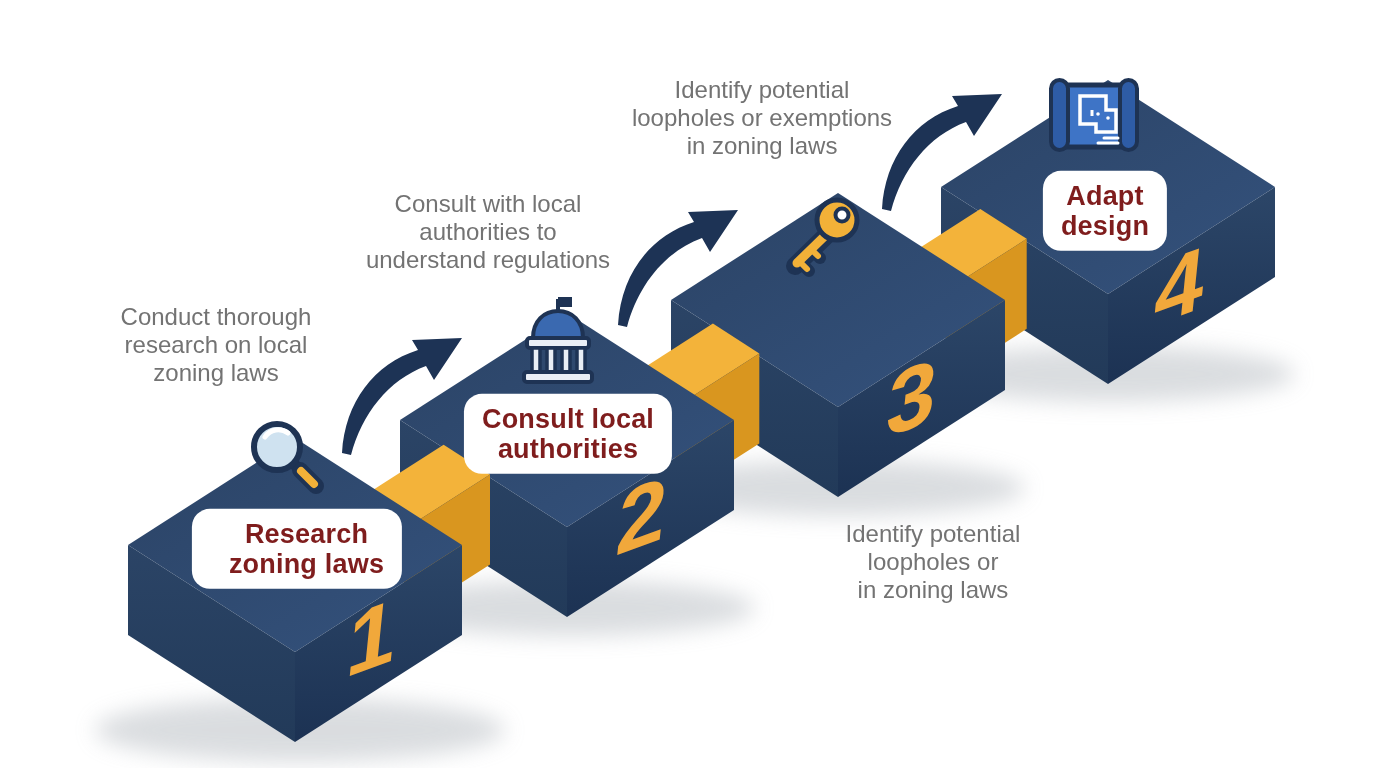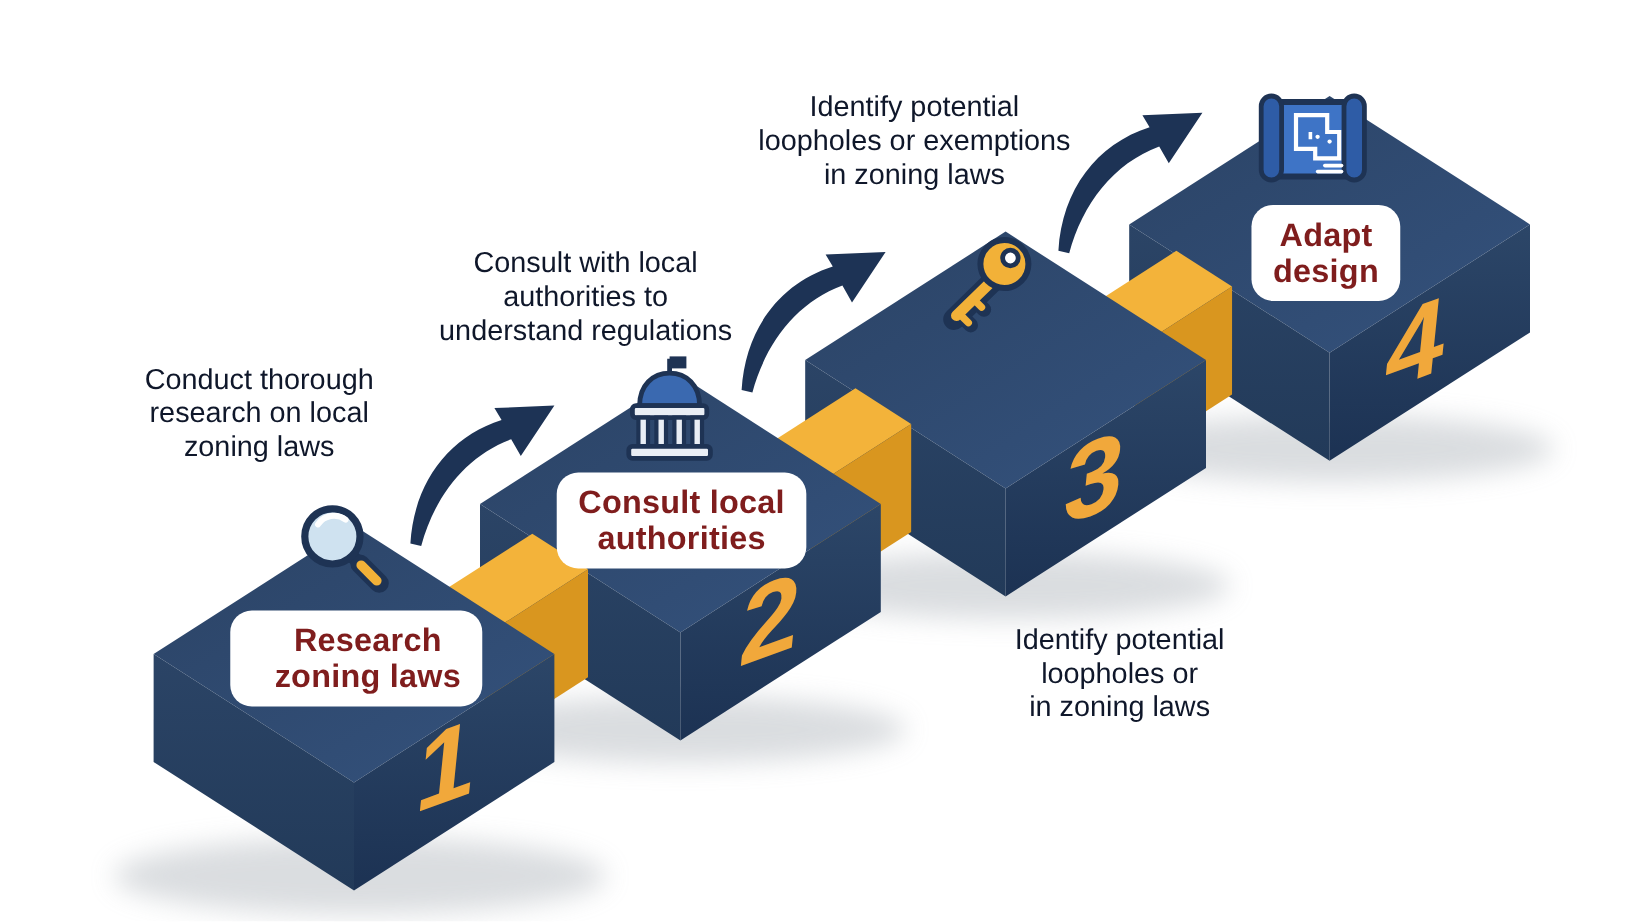--- a/index.html
+++ b/index.html
@@ -14,21 +14,21 @@
     font-size:27px;font-weight:700;line-height:1.12;color:#7f1d1d;
     text-align:center;white-space:pre-line;letter-spacing:.2px;
   }
   .num{
     position:absolute;width:100px;text-align:center;
     font-size:88px;font-weight:700;color:#F1A83B;line-height:1;
     transform:skewY(-20deg) skewX(-6deg);transform-origin:center;
   }
   .ann{
     position:absolute;transform:translateX(-50%);
-    font-size:24px;font-weight:400;line-height:1.16;color:#0f172a;
+    font-size:24px;font-weight:400;line-height:1.16;color:#737373;
     text-align:center;white-space:pre-line;
   }
   .icon{position:absolute;}
 </style>
 </head>
 <body>
 
 <div class="canvas">
 
   <svg class="scene" width="1376" height="768" viewBox="0 0 1376 768">
@@ -155,21 +155,21 @@
 design</div>
 
   <div class="num" style="left:322px;top:594px;">1</div>
   <div class="num" style="left:592px;top:472px;">2</div>
   <div class="num" style="left:862px;top:354px;">3</div>
   <div class="num" style="left:1130px;top:242px;">4</div>
 
   <div class="ann" style="left:216px;top:303px;text-align:center;">Conduct thorough
 research on local
 zoning laws</div>
-  <div class="ann" style="left:488px;top:190px;margin-top:16px;">Consult with local
+  <div class="ann" style="left:488px;top:190px;">Consult with local
 authorities to
 understand regulations</div>
   <div class="ann" style="left:762px;top:76px;">Identify potential
 loopholes or exemptions
 in zoning laws</div>
   <div class="ann" style="left:933px;top:520px;">Identify potential
 loopholes or
 in zoning laws</div>
 
 </div>

